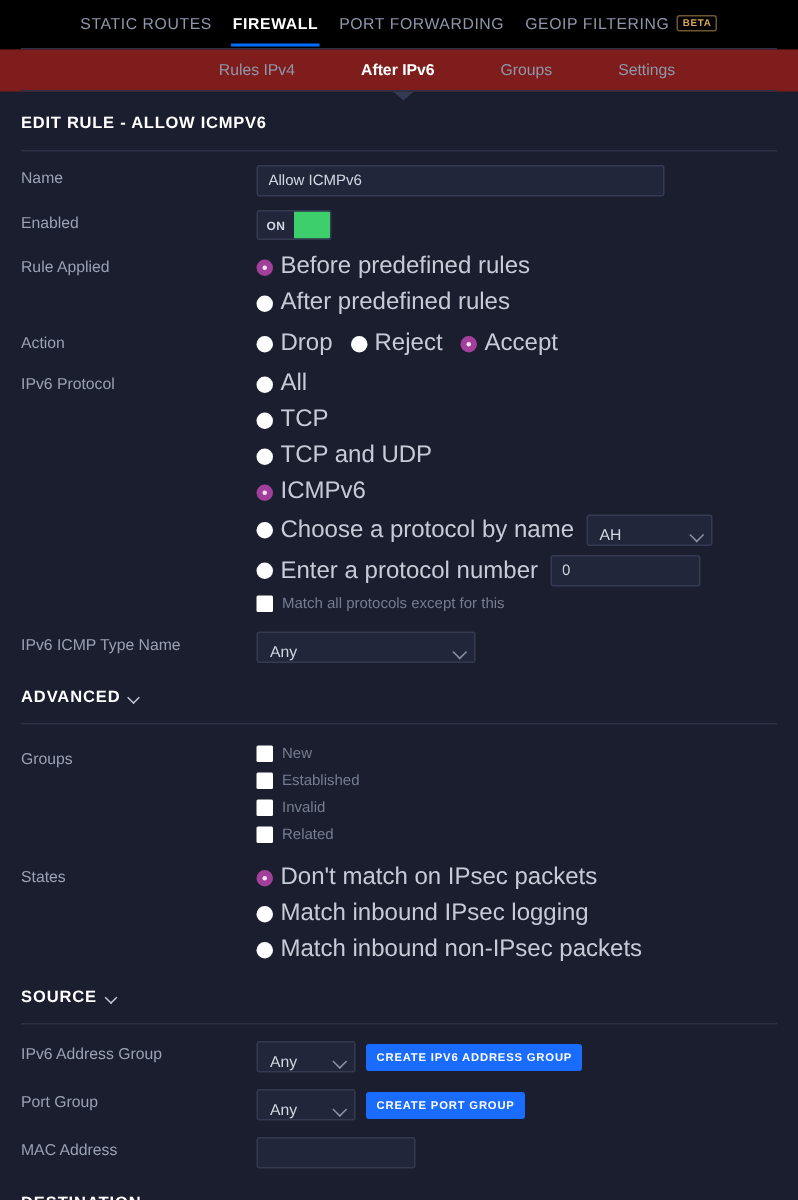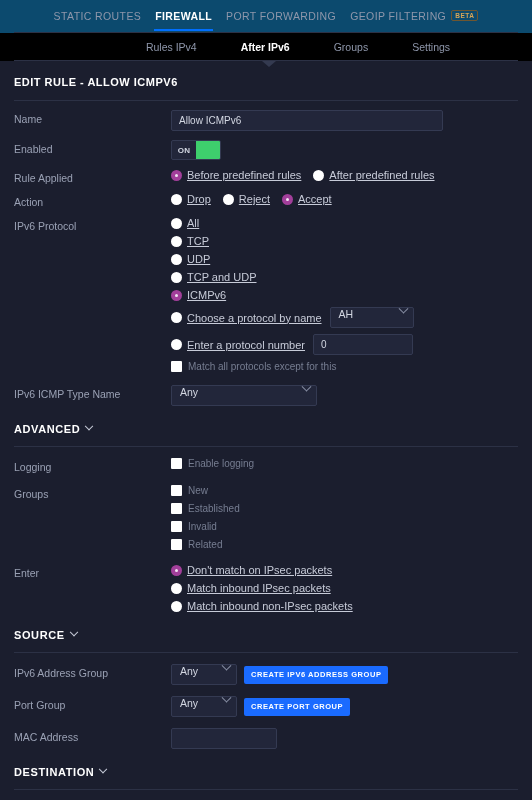--- a/index.html
+++ b/index.html
@@ -10,21 +10,21 @@
     background: #1b1e2e;
     font-family: "Liberation Sans", sans-serif;
     color: #c7cbd8;
     font-size: 11px;
     overflow: hidden;
   }
 
   
   .topnav {
     height: 33px;
-    background: #0c4a6e;
+    background: #000000;
     display: flex;
     align-items: center;
     justify-content: center;
     gap: 12px;
     padding: 0 14px;
     position: relative;
   }
   .topnav::after {
     content: "";
     position: absolute;
@@ -61,21 +61,21 @@
     border-radius: 2px;
     padding: 1px 3px;
     vertical-align: middle;
     position: relative;
     top: -1px;
   }
 
   
   .subnav {
     height: 28px;
-    background: #000000;
+    background: #7f1d1d;
     display: flex;
     align-items: center;
     justify-content: center;
     gap: 44px;
     position: relative;
     padding-left: 64px;
   }
   .subnav::after {
     content: "";
     position: absolute;
@@ -180,40 +180,40 @@
   .radio.checked { background: #a23f9a; }
   .radio.checked::after {
     content: "";
     position: absolute;
     left: 50%; top: 50%;
     width: 3px; height: 3px;
     margin: -1.5px 0 0 -1.5px;
     border-radius: 50%;
     background: #f2e6f2;
   }
-  .radio-text { font-size: 11px; color: #c7cbd8; white-space: nowrap; text-decoration: underline; }
+  .radio-text { font-size: 16px; color: #c7cbd8; white-space: nowrap; }
 
   
   .check-opt { display: inline-flex; align-items: center; gap: 6px; cursor: pointer; }
   .checkbox {
     width: 11px; height: 11px;
     background: #ffffff;
     border-radius: 1px;
     flex: 0 0 11px;
   }
   .check-text { font-size: 10px; color: #767d91; white-space: nowrap; }
 
   
   .select {
     background: #22263a;
     border: 1px solid #343a52;
     border-radius: 2px;
     height: 21px;
     display: inline-flex;
-    align-items: flex-start;
+    align-items: flex-end;
     justify-content: space-between;
     padding: 0 6px 0 8px;
     font-size: 10.5px;
     color: #d3d7e2;
     cursor: pointer;
     gap: 6px;
   }
   .select-ah { width: 84px; }
   .select-icmp { width: 146px; }
   .select-any { width: 66px; }
@@ -221,21 +221,21 @@
     width: 7px; height: 7px;
     border-right: 1.3px solid #8a91a6;
     border-bottom: 1.3px solid #8a91a6;
     transform: rotate(45deg) translate(-2px, -2px);
     flex: 0 0 7px;
   }
 
   
   .section-head {
     display: flex;
-    align-items: center;
+    align-items: flex-end;
     gap: 6px;
     font-size: 11px;
     font-weight: bold;
     color: #ffffff;
     letter-spacing: 0.6px;
     padding: 17px 0 11px 0;
     border-bottom: 1px solid #2c3145;
     margin-bottom: 2px;
     cursor: pointer;
   }
@@ -352,24 +352,20 @@
       <label class="radio-opt">
         <span class="radio"></span>
         <span class="radio-text">All</span>
       </label>
       <label class="radio-opt">
         <span class="radio"></span>
         <span class="radio-text">TCP</span>
       </label>
       <label class="radio-opt">
         <span class="radio"></span>
-        <span class="radio-text">UDP</span>
-      </label>
-      <label class="radio-opt">
-        <span class="radio"></span>
         <span class="radio-text">TCP and UDP</span>
       </label>
       <label class="radio-opt">
         <span class="radio checked"></span>
         <span class="radio-text">ICMPv6</span>
       </label>
 
       <div style="display:flex;align-items:center;gap:8px;">
         <label class="radio-opt" style="margin-right:0;">
           <span class="radio"></span>
@@ -404,29 +400,20 @@
         <span class="chev"></span>
       </div>
     </div>
   </div>
 
   <div class="section-head">
     <span>ADVANCED</span>
     <span class="chev-sm"></span>
   </div>
 
-  <div class="row">
-    <div class="row-label">Logging</div>
-    <div class="row-field">
-      <label class="check-opt">
-        <span class="checkbox"></span>
-        <span class="check-text">Enable logging</span>
-      </label>
-    </div>
-  </div>
 
   <div class="row" style="padding-top:12px;">
     <div class="row-label">Groups</div>
     <div class="row-field-col" style="gap:7px;text-align:right;">
       <label class="check-opt">
         <span class="checkbox"></span>
         <span class="check-text">New</span>
       </label>
       <label class="check-opt">
         <span class="checkbox"></span>
@@ -437,29 +424,29 @@
         <span class="check-text">Invalid</span>
       </label>
       <label class="check-opt">
         <span class="checkbox"></span>
         <span class="check-text">Related</span>
       </label>
     </div>
   </div>
 
   <div class="row" style="padding-top:14px;">
-    <div class="row-label">Enter</div>
+    <div class="row-label">States</div>
     <div class="row-field-col" style="gap:6px;">
       <label class="radio-opt">
         <span class="radio checked"></span>
         <span class="radio-text">Don't match on IPsec packets</span>
       </label>
       <label class="radio-opt">
         <span class="radio"></span>
-        <span class="radio-text">Match inbound IPsec packets</span>
+        <span class="radio-text">Match inbound IPsec logging</span>
       </label>
       <label class="radio-opt">
         <span class="radio"></span>
         <span class="radio-text">Match inbound non-IPsec packets</span>
       </label>
     </div>
   </div>
 
   <div class="section-head">
     <span>SOURCE</span>

